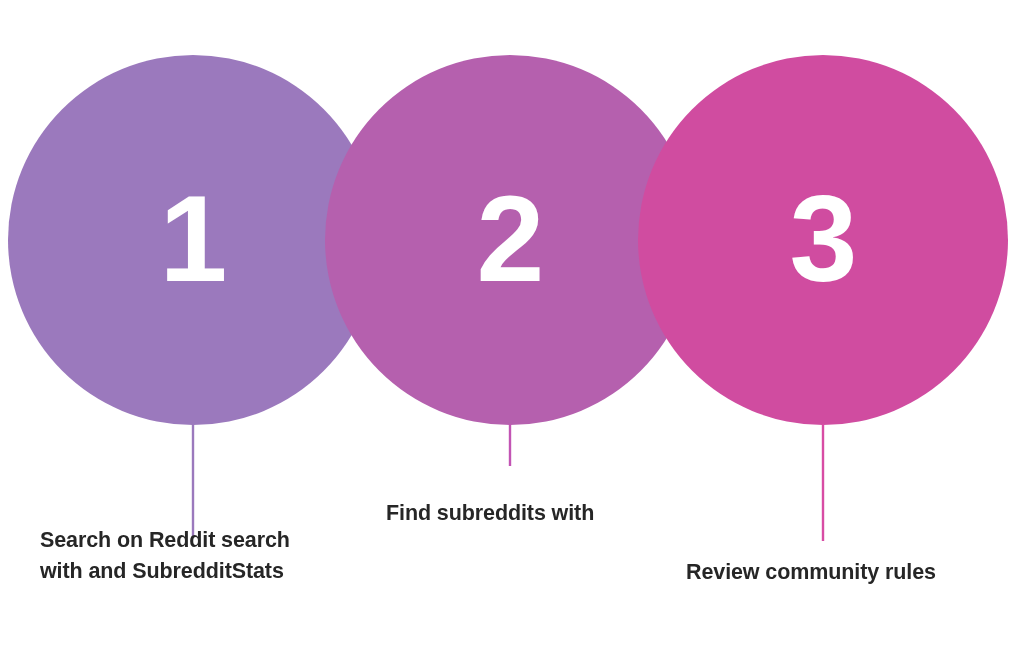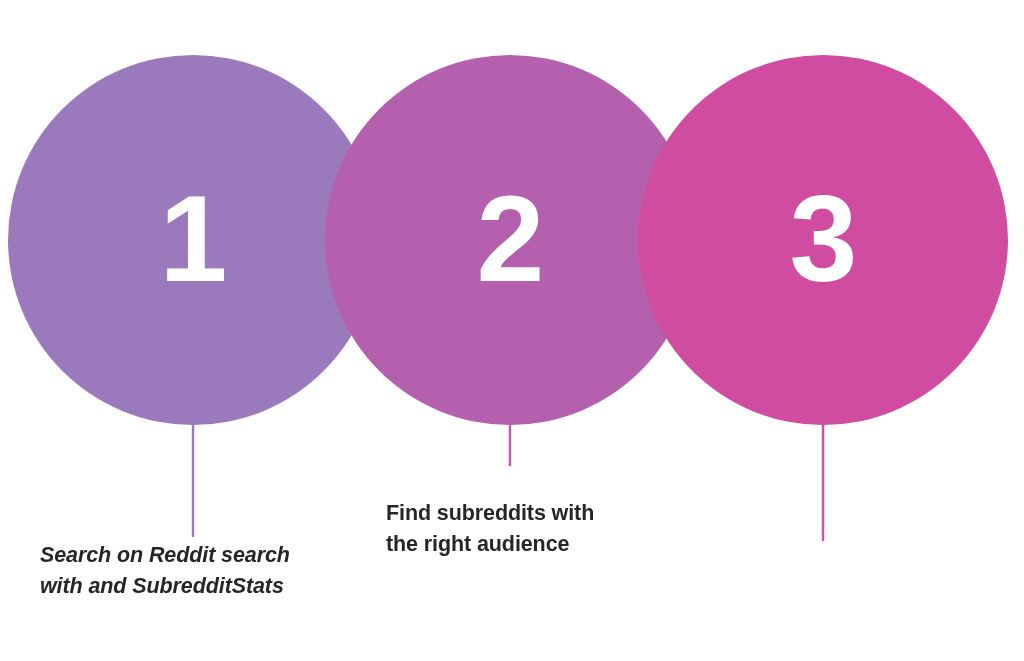--- a/index.html
+++ b/index.html
@@ -46,21 +46,21 @@
 
   .caption {
     position: absolute;
     color: #262626;
     font-family: "Liberation Sans", sans-serif;
     font-weight: bold;
     font-size: 21.5px;
     line-height: 1.42;
     letter-spacing: -0.1px;
   }
-  .cap-1 { left: 40px; top: 540px; width: 330px; font-style: italic; }
+  .cap-1 { left: 40px; top: 525px; width: 330px; }
   .cap-2 { left: 386px; top: 498px; width: 300px; }
   .cap-3 { left: 686px; top: 557px; width: 330px; }
   .cap-strong { font-weight: bold; }
 </style>
 </head>
 <body>
 
 <div class="stage">
 
   <svg class="venn-svg" viewBox="0 0 1024 661">
@@ -81,17 +81,19 @@
 
   <div class="caption cap-1">
     <span>Search on Reddit search</span>
     <br>
     <span>with and </span><span class="cap-strong">SubredditStats</span>
   </div>
 
   <div class="caption cap-2">
     <span>Find subreddits with</span>
     <br>
-    <span>the right audience</span>
   </div>
 
+  <div class="caption cap-3">
+    <span>Review community rules</span>
+  </div>
 
 </div>
 
 </body></html>

